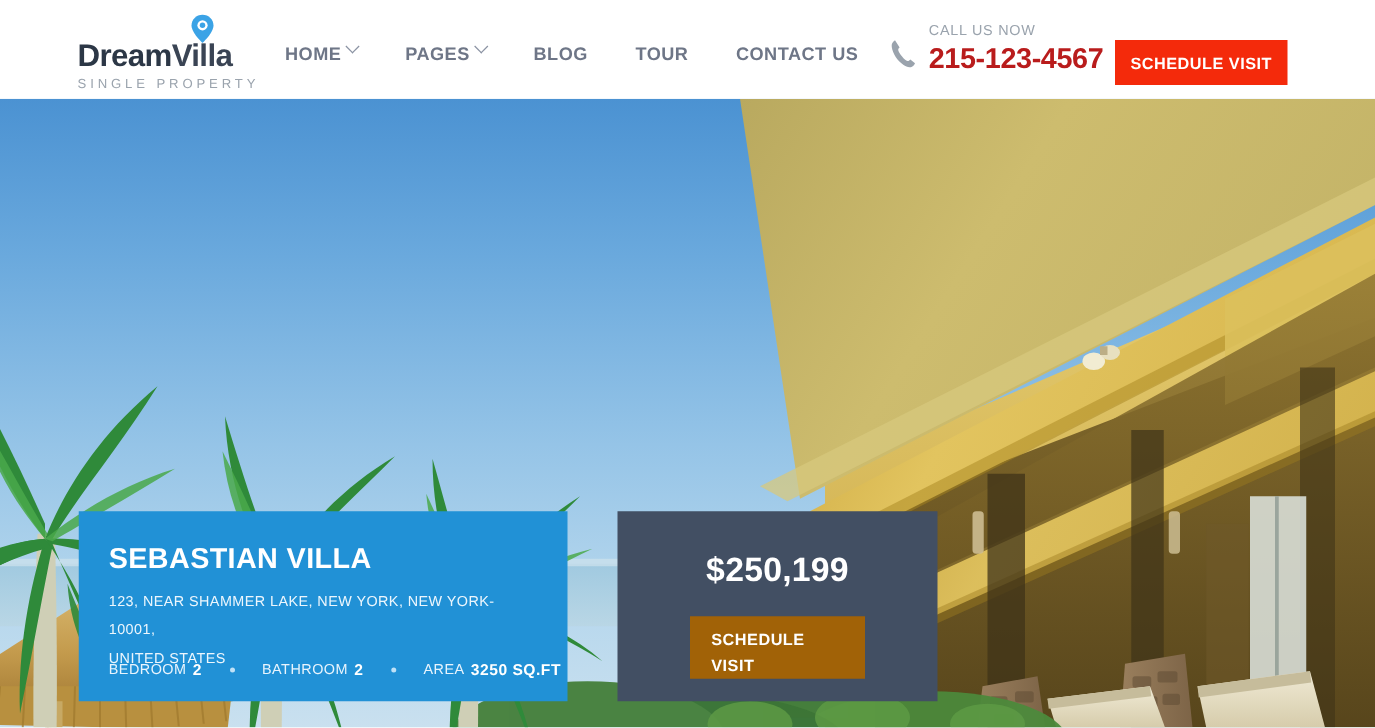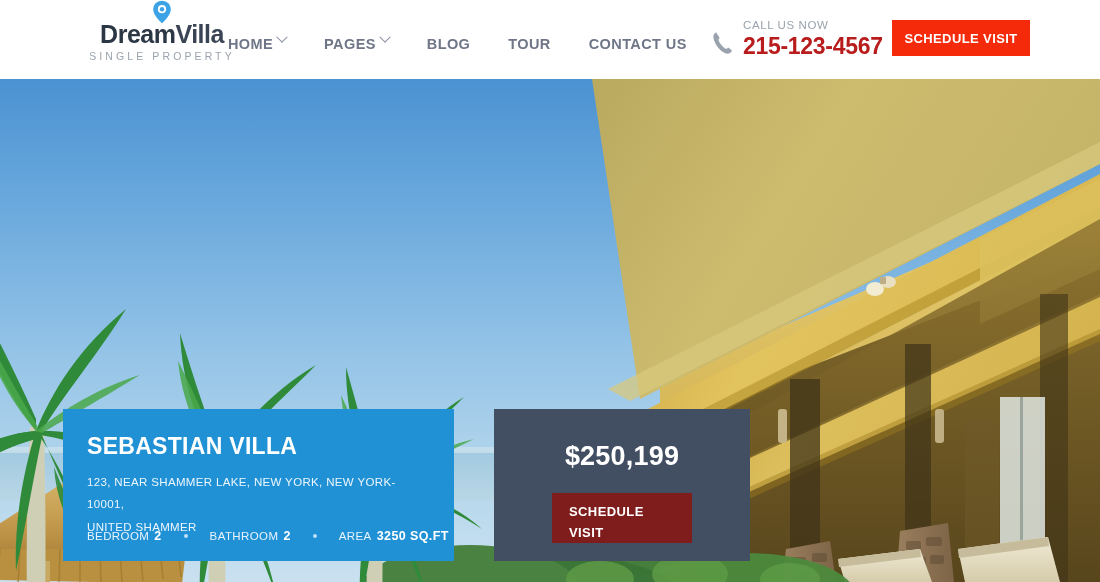--- a/index.html
+++ b/index.html
@@ -12,22 +12,22 @@
   .page { position: relative; width: 1100px; height: 582px; overflow: hidden; }
 
   
   .header {
     position: absolute; top: 0; left: 0;
     width: 1100px; height: 79px;
     background: #ffffff;
     z-index: 30;
   }
   .logo-block {
-    position: absolute; left: 62px; top: 0;
-    width: 200px; text-align: center;
+    position: absolute; left: 62px; top: 11px;
+    width: 200px; 
   }
   .pin-icon {
     display: block; margin: 0 auto -2px auto; width: 20px; height: 24px;
   }
   .logo-word {
     font-size: 25px; font-weight: bold; letter-spacing: -0.5px;
     color: #3a4454; line-height: 1.0; white-space: nowrap;
   }
   .logo-word .lw-blue { color: #2c3746; }
   .logo-sub {
@@ -59,21 +59,21 @@
   .call-text { line-height: 1; }
   .call-label {
     font-size: 11.5px; letter-spacing: 0.6px; color: #9aa3ad;
     margin-bottom: 3px; white-space: nowrap;
   }
   .call-number {
     font-size: 23px; font-weight: bold; color: #b91c1c;
     letter-spacing: -0.3px; white-space: nowrap;
   }
   .header-cta {
-    position: absolute; left: 892px; top: 20px;
+    position: absolute; left: 892px; top: 32px;
     width: 138px; height: 36px;
     background: #f42a0b; color: #ffffff;
     border: none; cursor: pointer;
     font-family: "Liberation Sans", sans-serif;
     font-size: 13px; font-weight: bold; letter-spacing: 0.4px;
     display: flex; align-items: center; justify-content: center;
   }
 
   
   .hero {
@@ -119,21 +119,21 @@
     background: #424f63;
     display: flex; flex-direction: column; align-items: center;
     padding-top: 32px;
   }
   .price {
     font-size: 27px; font-weight: bold; color: #ffffff;
     letter-spacing: 0.2px; margin-bottom: 21px;
   }
   .card-cta {
     width: 140px; height: 50px;
-    background: #7f1d1d; color: #ffffff; border: none; cursor: pointer;
+    background: #a16207; color: #ffffff; border: none; cursor: pointer;
     font-family: "Liberation Sans", sans-serif;
     font-size: 13px; font-weight: bold; letter-spacing: 0.4px;
     text-align: left; padding: 9px 0 0 17px; line-height: 1.55;
   }
 </style>
 </head>
 <body>
 
 <div class="page">
 
@@ -395,21 +395,21 @@
       </g>
     </svg>
   </div>
 
   <div class="card">
 
     <div class="card-left">
       <div class="prop-title">SEBASTIAN VILLA</div>
       <div class="prop-addr">
         <div>123, NEAR SHAMMER LAKE, NEW YORK, NEW YORK- 10001,</div>
-        <div>UNITED SHAMMER</div>
+        <div>UNITED STATES</div>
       </div>
 
       <div class="prop-stats">
         <span class="stat-label">BEDROOM</span>
         <span class="stat-val">2</span>
         <span class="dot"></span>
         <span class="stat-label">BATHROOM</span>
         <span class="stat-val">2</span>
         <span class="dot"></span>
         <span class="stat-label">AREA</span>

